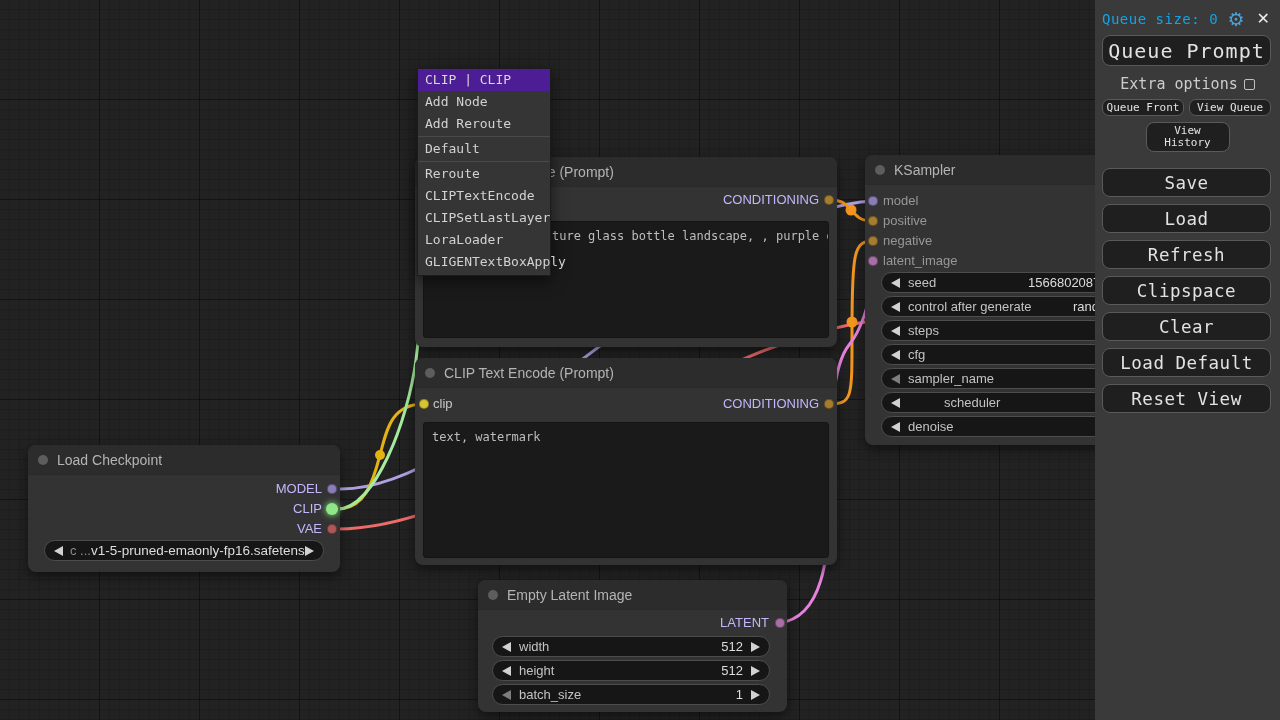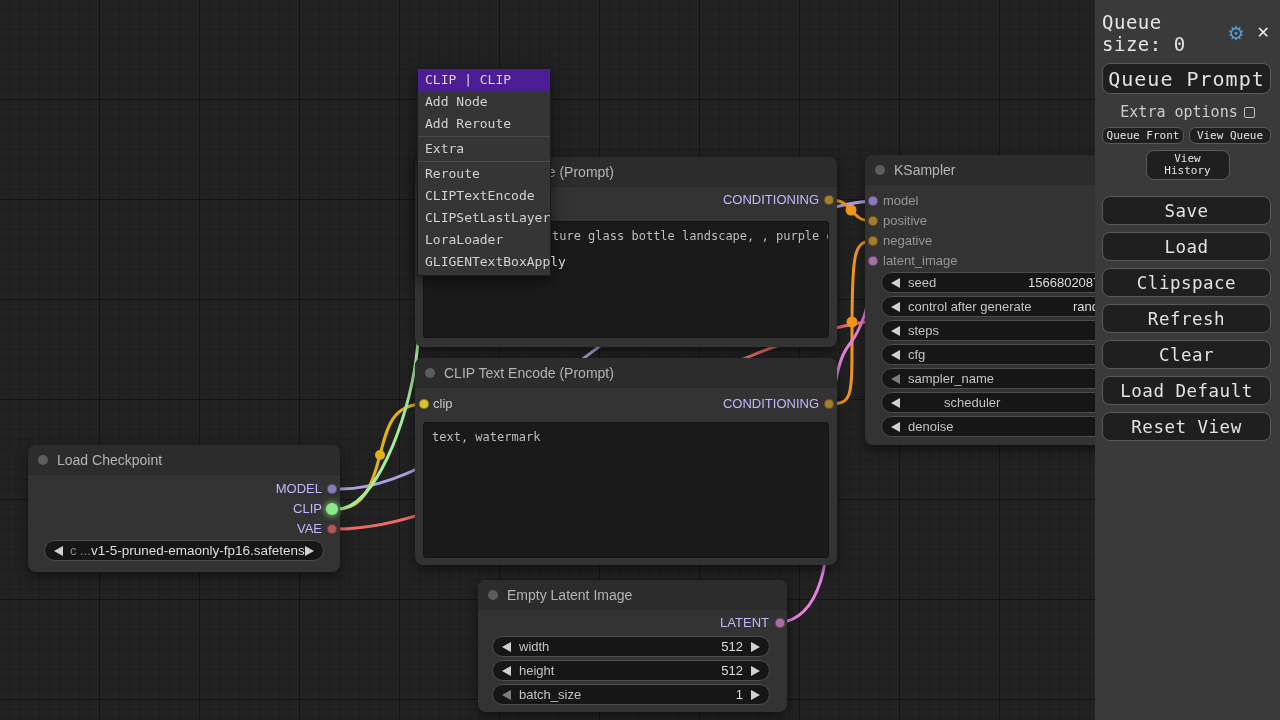--- a/index.html
+++ b/index.html
@@ -60,21 +60,21 @@
     padding-bottom:2px; }
   .cmenu .hdr { height:22px; line-height:22px; background:#4c1d95; color:#d8d8d8;
     padding-left:7px; }
   .cmenu .item { height:22px; line-height:22px; padding-left:7px; cursor:pointer; }
   .cmenu .sep { height:1px; background:#4a4a4a; margin:1px 0; }
 
   
   .sidebar { position:absolute; left:1095px; top:0; width:185px; height:720px;
     background:#3a3a3a; z-index:10; font-family:"DejaVu Sans Mono", monospace; }
   .qrow { display:flex; align-items:center; padding:11px 10px 6px 7px; }
-  .qsize { color:#e5e5e5; font-size:19px; letter-spacing:.5px; }
+  .qsize { color:#0ea5e9; font-size:14px; letter-spacing:.5px; }
   .gear { margin-left:auto; color:#4fa0d8; font-size:19px; line-height:16px;
     font-family:"DejaVu Sans", sans-serif; cursor:pointer; }
   .xclose { margin-left:12px; color:#ececec; font-size:16px; font-weight:bold;
     line-height:16px; cursor:pointer; font-family:"DejaVu Sans", sans-serif; }
   .sbtn { background:#1f1f1f; border:1px solid #5a5a5a; border-radius:8px; color:#e2e2e2;
     display:flex; align-items:center; justify-content:center; cursor:pointer; }
   .qprompt { margin:2px 9px 0 7px; height:31px; font-size:20px; letter-spacing:1px; }
   .extrarow { display:flex; align-items:center; justify-content:center; margin-top:9px;
     color:#cccccc; font-size:15px; }
   .chk { width:11px; height:11px; border:1.5px solid #c0c0c0; border-radius:2px;
@@ -241,21 +241,21 @@
     <span class="val">1</span>
     <span class="tri-r"></span>
   </div>
 </div>
 
 <div class="cmenu">
   <div class="hdr">CLIP | CLIP</div>
   <div class="item">Add Node</div>
   <div class="item">Add Reroute</div>
   <div class="sep"></div>
-  <div class="item">Extra</div>
+  <div class="item">Default</div>
   <div class="sep"></div>
   <div class="item">Reroute</div>
   <div class="item">CLIPTextEncode</div>
   <div class="item">CLIPSetLastLayer</div>
   <div class="item">LoraLoader</div>
   <div class="item">GLIGENTextBoxApply</div>
 </div>
 
 <div class="sidebar">
   <div class="qrow">
@@ -270,19 +270,19 @@
   </div>
   <div class="tworow">
     <div class="sbtn">Queue Front</div>
     <div class="sbtn">View Queue</div>
   </div>
   <div class="sbtn vhist">View
 History</div>
   <div class="mainbtns">
     <div class="sbtn">Save</div>
     <div class="sbtn">Load</div>
+    <div class="sbtn">Refresh</div>
     <div class="sbtn">Clipspace</div>
-    <div class="sbtn">Refresh</div>
     <div class="sbtn">Clear</div>
     <div class="sbtn">Load Default</div>
     <div class="sbtn">Reset View</div>
   </div>
 </div>
 
 </body></html>

